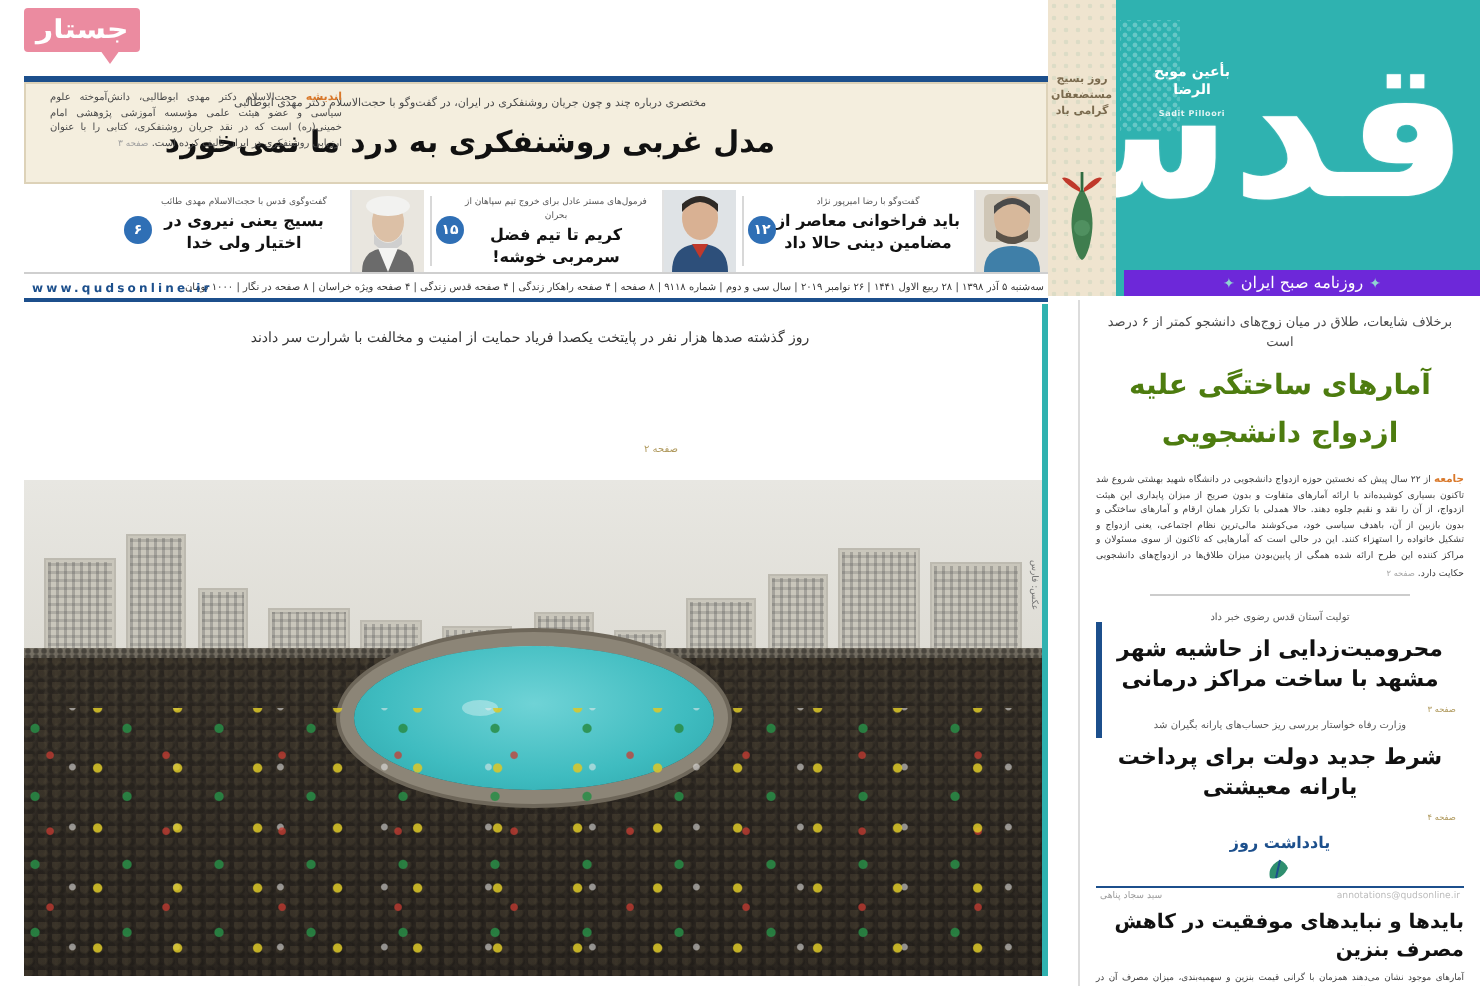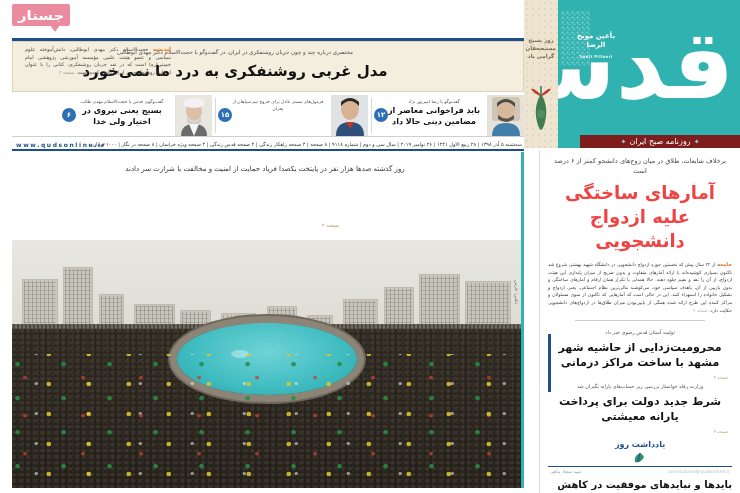--- a/index.html
+++ b/index.html
@@ -46,22 +46,22 @@
   }
   .masthead .sublogo .latin{font-size:4px;opacity:.85;display:block;margin-top:2px;letter-spacing:.3px;}
   .masthead .ornament{
     position:absolute;right:150px;top:10px;width:30px;height:56px;
     background:
       radial-gradient(circle at 50% 50%, rgba(255,255,255,.30) 1px, transparent 1.4px) 0 0/5px 5px,
       radial-gradient(circle at 50% 50%, rgba(255,255,255,.22) 1px, transparent 1.4px) 2px 2px/5px 5px;
     opacity:.9;
   }
   .masthead-bar{
-    position:absolute;right:0;bottom:0;width:160px;height:13px;
-    background:#7f1d1d;color:#ffffff;
+    position:absolute;right:0;bottom:0;width:178px;height:13px;
+    background:#6d28d9;color:#ffffff;
     font-size:8px;line-height:13px;text-align:center;letter-spacing:.5px;
   }
   .masthead-bar .deco{color:#8fd4d2;font-size:7px;padding:0 3px;}
 
   
   .slogan-panel{
     position:absolute;right:182px;top:0;width:34px;height:148px;
     background:#efe4cf;overflow:hidden;
   }
   .slogan-panel .pat{
@@ -207,21 +207,21 @@
 
   
   .sidebar{
     position:absolute;right:0;top:150px;width:200px;height:343px;
     background:#fff;padding:0 8px;box-sizing:border-box;
   }
   .sb-kicker{
     margin-top:6px;font-size:6.5px;color:#4a4a4a;line-height:10px;text-align:center;
   }
   .sb-headline{
-    margin-top:5px;font-size:18px;font-weight:bold;color:#ef4444;line-height:24px;text-align:center;
+    margin-top:5px;font-size:14px;font-weight:bold;color:#4d7c0f;line-height:24px;text-align:center;
   }
   .sb-body{
     margin-top:8px;font-size:4.6px;line-height:7.6px;color:#3a3a3a;text-align:justify;
   }
   .sb-body .tag{color:#d9782a;font-weight:bold;font-size:5.2px;}
   .sb-body .more{color:#a8a8a8;font-size:4.2px;}
   .sb-divider{margin:6px auto 0;width:130px;height:1px;background:#cccccc;}
 
   .sb-two{display:flex;flex-direction:column;margin-top:7px;height:108px;}
   .sb-col{flex:1;padding:0 5px;box-sizing:border-box;position:relative;}
@@ -322,20 +322,21 @@
         <svg viewBox="0 0 36 41" width="36" height="41">
           <rect width="36" height="41" fill="#dfe3e6"></rect>
           <ellipse cx="18" cy="14" rx="9" ry="11" fill="#d9b193"></ellipse>
           <path d="M9 11 Q18 1 27 11 L27 7 Q18 -1 9 7 Z" fill="#2e2a26"></path>
           <path d="M4 41 Q4 27 18 27 Q32 27 32 41 Z" fill="#2d4f7a"></path>
           <path d="M14 27 L18 34 L22 27 Z" fill="#c0392b"></path>
         </svg>
       </div>
       <div class="txtwrap">
         <div class="pkicker">فرمول‌های مستر عادل برای خروج تیم سپاهان از بحران</div>
+        <div class="ptitle">کریم تا تیم فضل سرمربی خوشه!</div>
         <div class="pnum">۱۵</div>
       </div>
     </div>
 
     <div class="pitem" style="right:312px;">
       <div class="photo">
         <svg viewBox="0 0 36 41" width="36" height="41">
           <rect width="36" height="41" fill="#e9e6df"></rect>
           <ellipse cx="18" cy="16" rx="8" ry="10" fill="#dcc0a6"></ellipse>
           <ellipse cx="18" cy="8" rx="11" ry="5" fill="#f2f2f0"></ellipse>

